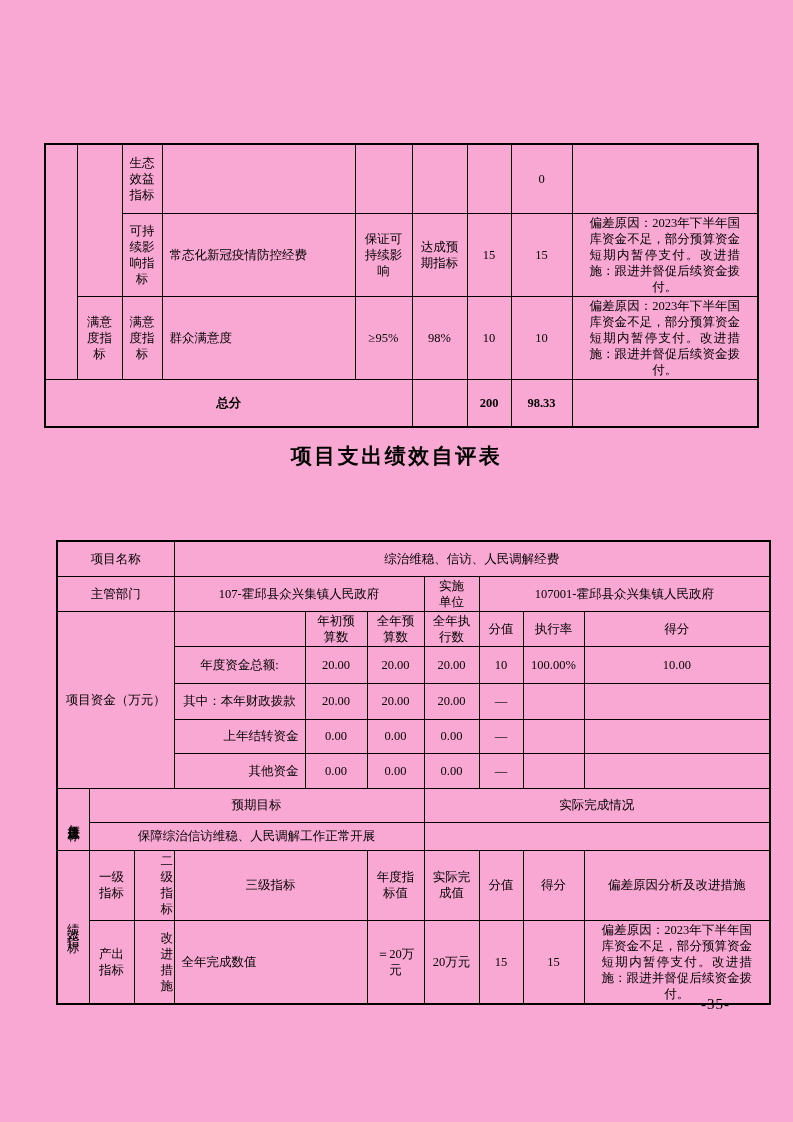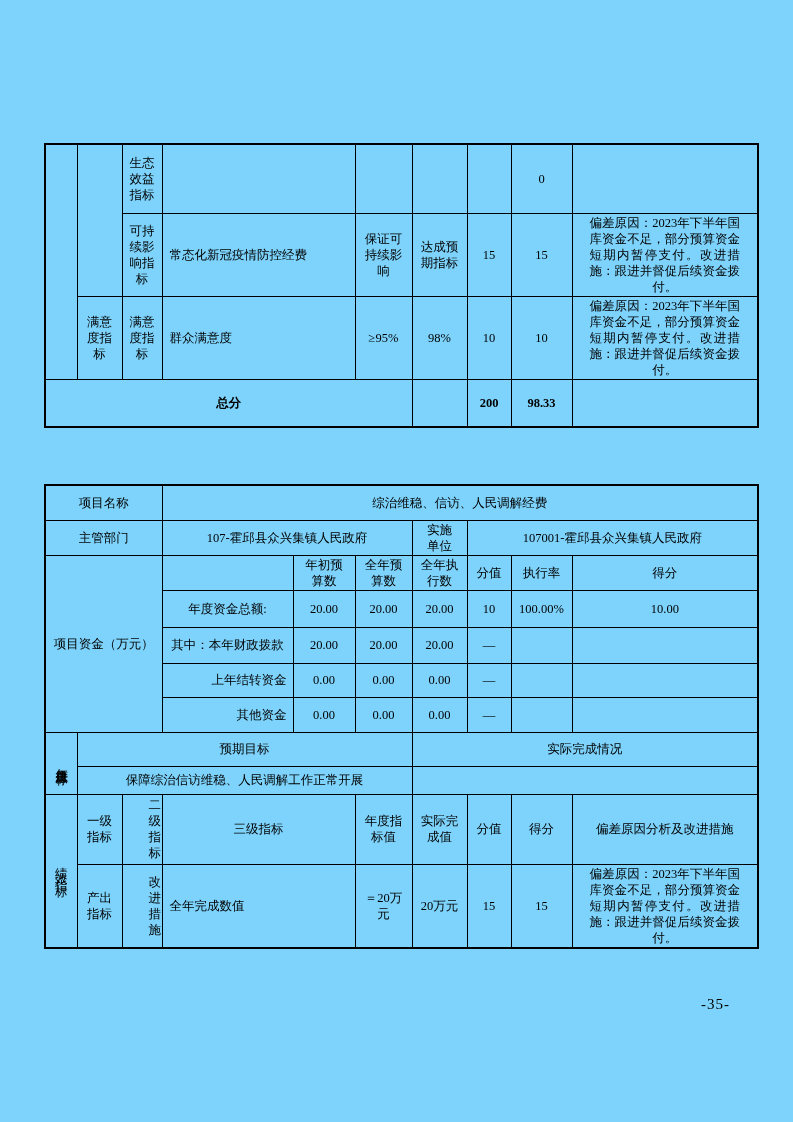--- a/index.html
+++ b/index.html
@@ -1,24 +1,24 @@
 <!DOCTYPE html>
 <html><head>
 <meta charset="utf-8">
 <style>
   html,body{margin:0;padding:0;}
   body{background:#e8e8e8;}
-  .page{position:relative;width:793px;height:1122px;background:#7dd3fc;margin:0 auto;
+  .page{position:relative;width:793px;height:1122px;background:#f9a8d4;margin:0 auto;
         font-family:"Liberation Serif","DejaVu Serif",serif;color:#000;overflow:hidden;}
   table{border-collapse:collapse;table-layout:fixed;position:absolute;left:44px;width:713px;
         border:2px solid #000;}
   td{border:1px solid #000;font-size:12.5px;line-height:1.28;text-align:center;
      vertical-align:middle;padding:1px 4px;word-break:break-all;overflow:hidden;}
   .t1{top:143px;}
-  .t2{top:484px;}
+  .t2{top:540px;margin-left:12px;}
   .left{text-align:left;padding-left:7px;}
   .right{text-align:right;padding-right:6px;}
   .pad8{padding-left:8px;padding-right:8px;}
   .pad9{padding-left:26px;padding-right:9px;}
   .pad10{padding-left:10px;padding-right:10px;}
   .bold{font-weight:bold;}
   .dev{text-align:justify;text-align-last:center;padding:1px 17px;}
   .vcell{padding:0;}
   .vtext{display:inline-block;writing-mode:vertical-rl;text-orientation:upright;}
   .v-goal{height:57px;line-height:15px;letter-spacing:1px;}
@@ -81,20 +81,21 @@
     <tr style="height:48px">
       <td colspan="6" class="bold">总分</td>
       <td></td>
       <td class="bold">200</td>
       <td class="bold">98.33</td>
       <td></td>
     </tr>
   </tbody>
     </table>
 
+  <div class="doc-title">项目支出绩效自评表</div>
 
   <table class="t2">
     <colgroup>
       <col style="width:32px">
         <col style="width:45px">
         <col style="width:40px">
       <col style="width:131px">
         <col style="width:62px">
         <col style="width:57px">
       <col style="width:55px">

